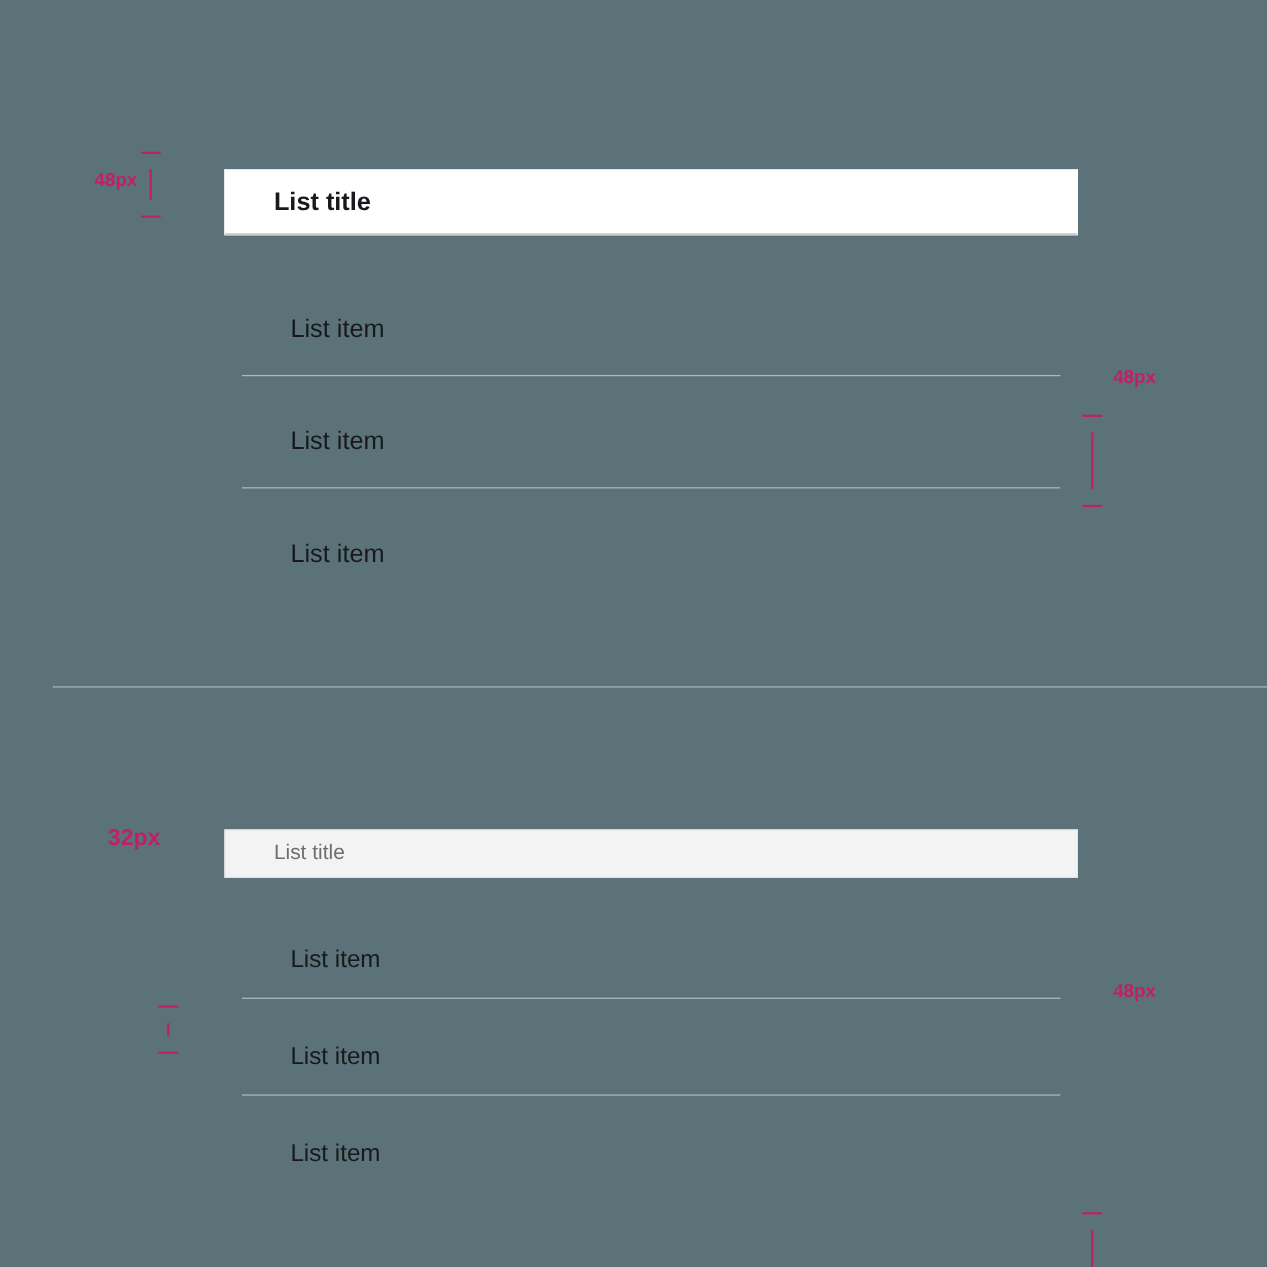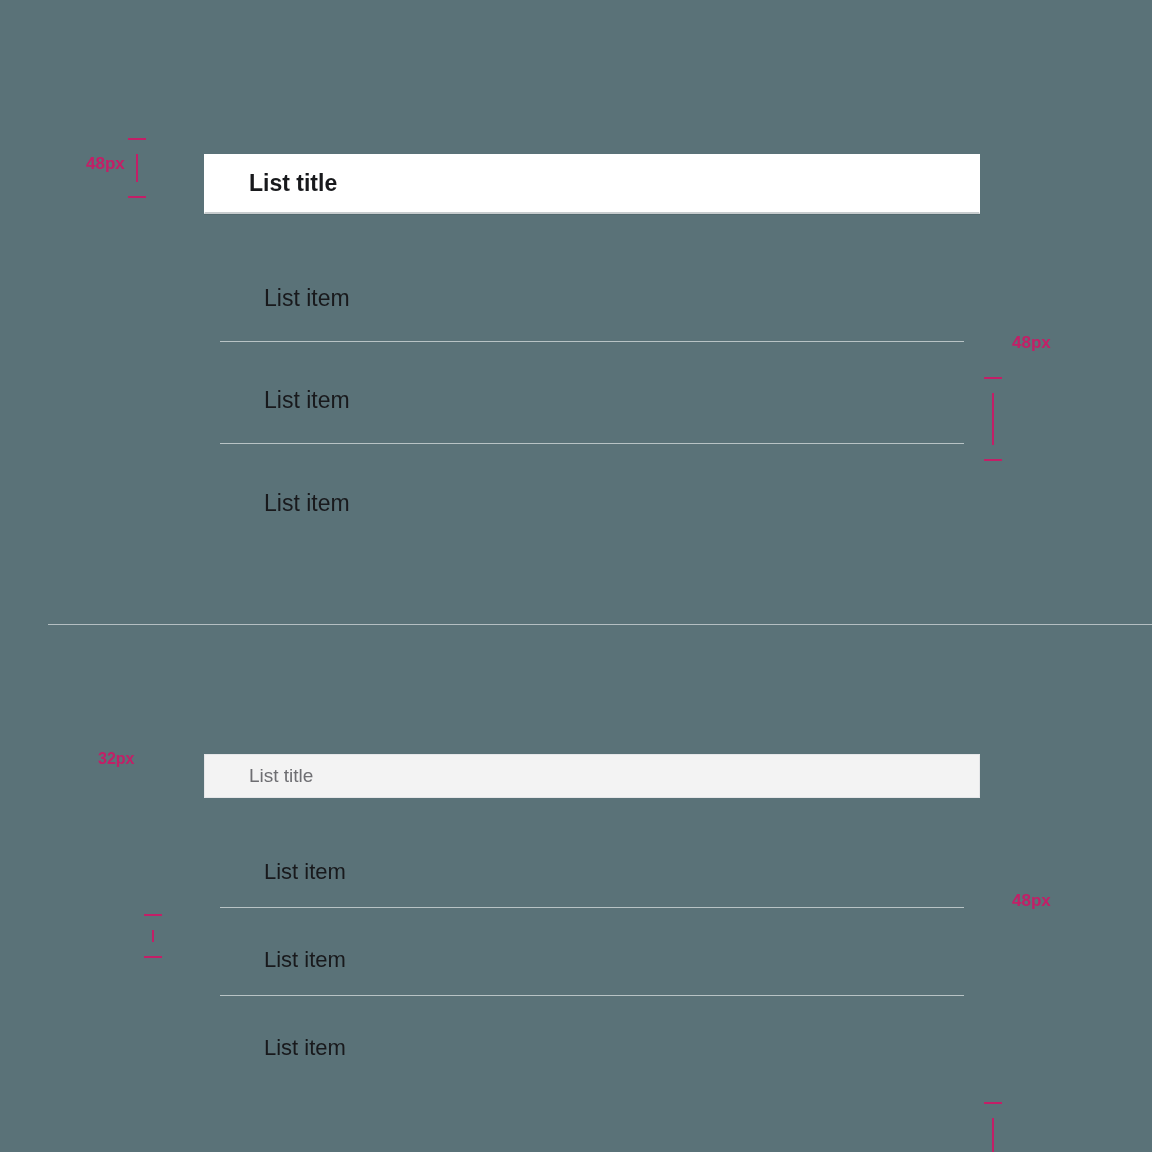--- a/index.html
+++ b/index.html
@@ -75,21 +75,21 @@
     color: #18191c;
     border-bottom: 1px solid #b8c3c5;
   }
   .panel-2 .list-item:last-child { border-bottom: none; }
 
   .measure-left-2 { position: absolute; left: 96px; top: 690px; height: 44px; }
   .measure-right-2 { position: absolute; left: 936px; top: 818px; height: 72px; }
 
   .measure-label-left-2 {
     position: absolute; left: 50px; top: 702px;
-    color: #c31f67; font-size: 16px; font-weight: 600;
+    color: #c31f67; font-size: 21px; font-weight: 600;
   }
   .measure-label-right-2 {
     position: absolute; left: 964px; top: 843px;
     color: #c31f67; font-size: 17px; font-weight: 600;
   }
 
   
   .ibar {
     width: 18px; position: relative;
   }

